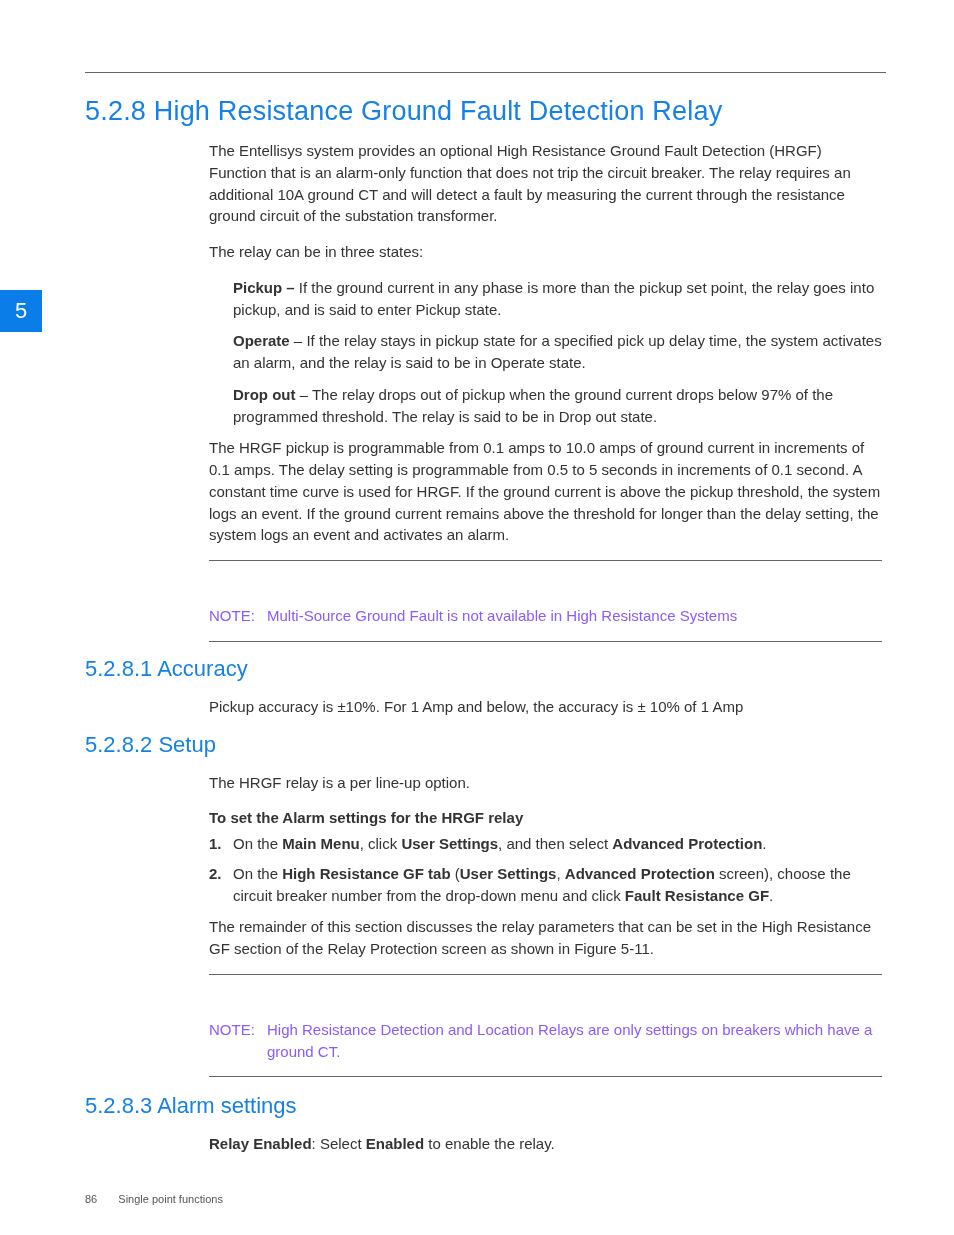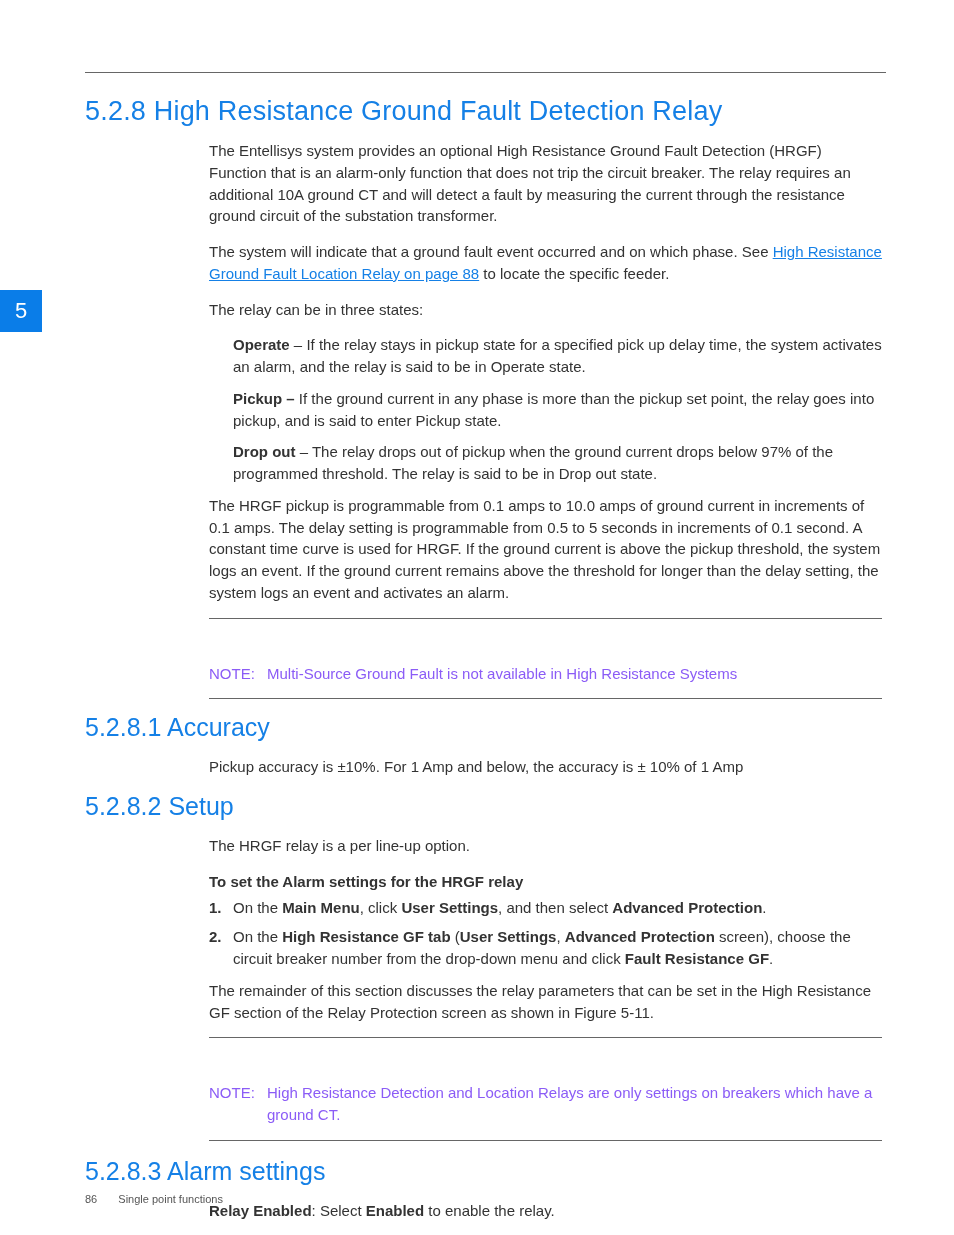--- a/index.html
+++ b/index.html
@@ -36,21 +36,21 @@
   .h1 {
     position: absolute;
     left: 85px;
     top: 96px;
     font-size: 27px;
     font-weight: 400;
     color: #1580e6;
     letter-spacing: 0.2px;
   }
   .h2 {
-    font-size: 25px;
+    font-size: 22px;
     font-weight: 400;
     color: #1580e6;
     margin-bottom: 14px;
   }
   .content {
     position: absolute;
     left: 85px;
     right: 72px;
     top: 140px;
   }
@@ -87,29 +87,26 @@
 
 <div class="chapter-tab">5</div>
 
 <h1 class="h1">5.2.8 High Resistance Ground Fault Detection Relay</h1>
 
 <div class="content">
 
   <div class="body-block">
     <p>The Entellisys system provides an optional High Resistance Ground Fault Detection (HRGF) Function that is an alarm-only function that does not trip the circuit breaker. The relay requires an additional 10A ground CT and will detect a fault by measuring the current through the resistance ground circuit of the substation transformer.</p>
 
-    <p>
-      <span>The system will indicate that a ground fault event occurred and on which phase. See </span><a href="#">High Resistance Ground Fault Location Relay on page 88</a><span> to locate the specific feeder.</span>
-    </p>
 
     <p>The relay can be in three states:</p>
 
     <div class="indent-list">
+      <p><b>Pickup –</b><span> If the ground current in any phase is more than the pickup set point, the relay goes into pickup, and is said to enter Pickup state.</span></p>
       <p><b>Operate</b><span> – If the relay stays in pickup state for a specified pick up delay time, the system activates an alarm, and the relay is said to be in Operate state.</span></p>
-      <p><b>Pickup –</b><span> If the ground current in any phase is more than the pickup set point, the relay goes into pickup, and is said to enter Pickup state.</span></p>
       <p><b>Drop out</b><span> – The relay drops out of pickup when the ground current drops below 97% of the programmed threshold. The relay is said to be in Drop out state.</span></p>
     </div>
 
     <p>The HRGF pickup is programmable from 0.1 amps to 10.0 amps of ground current in increments of 0.1 amps. The delay setting is programmable from 0.5 to 5 seconds in increments of 0.1 second. A constant time curve is used for HRGF. If the ground current is above the pickup threshold, the system logs an event. If the ground current remains above the threshold for longer than the delay setting, the system logs an event and activates an alarm.</p>
 
     <hr class="section-rule">
     <div class="note-row">
       <div class="note-label">NOTE:</div>
       <div>Multi-Source Ground Fault is not available in High Resistance Systems</div>
     </div>

